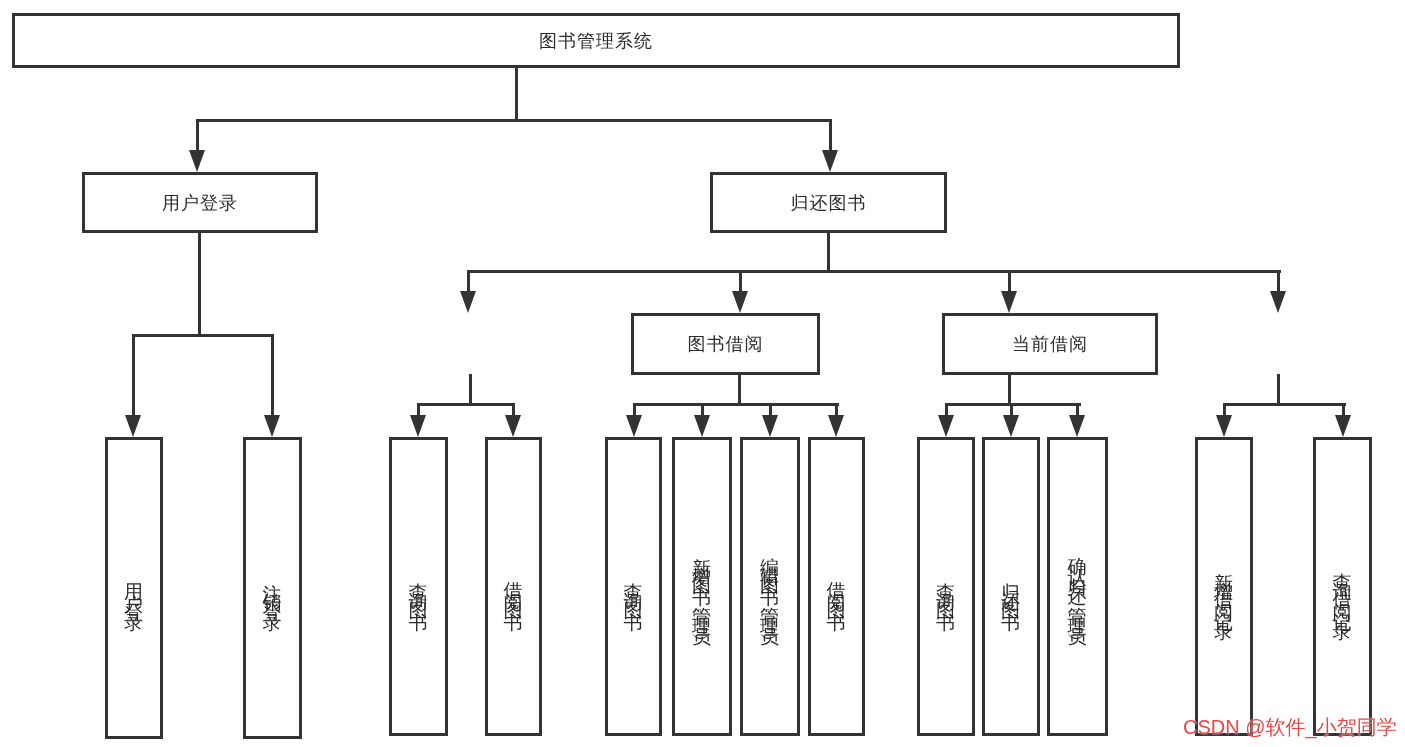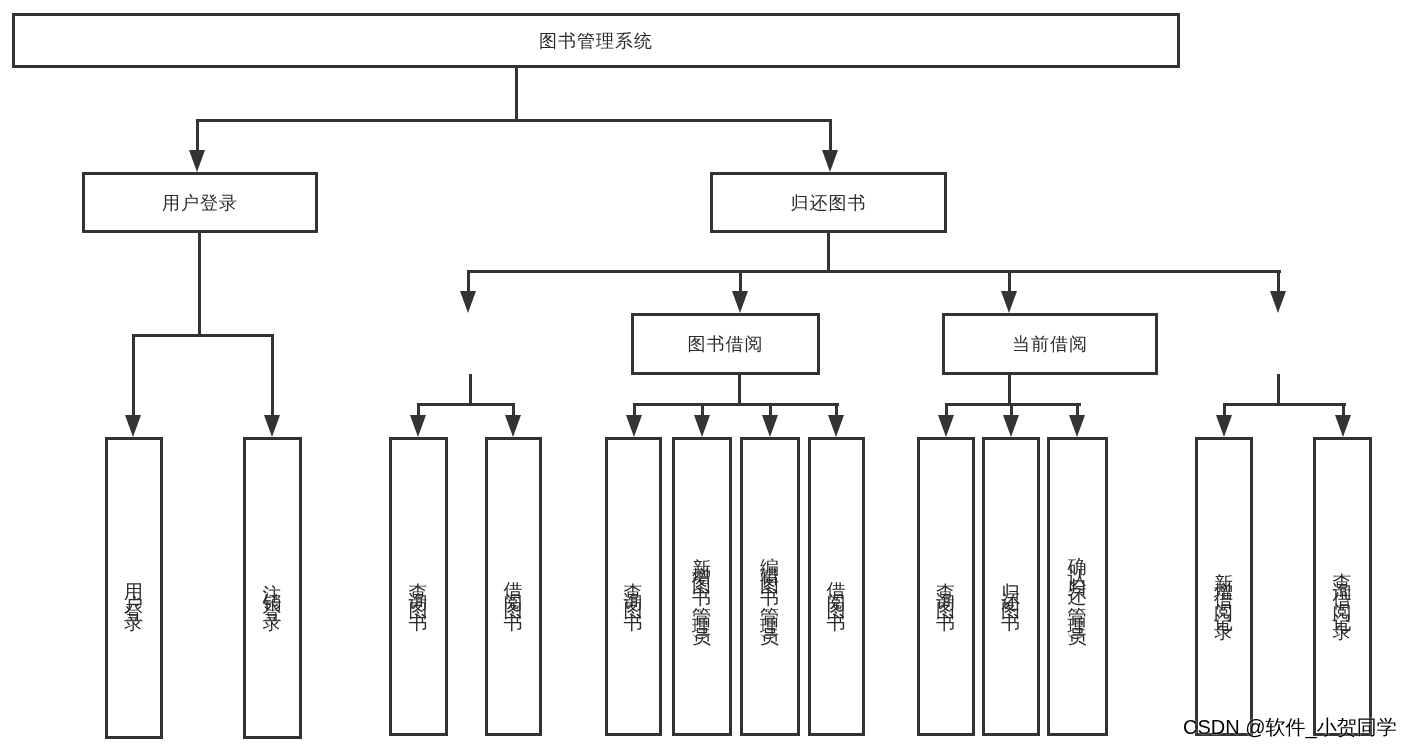--- a/index.html
+++ b/index.html
@@ -64,21 +64,21 @@
     height: 0;
     border-left: 8px solid transparent;
     border-right: 8px solid transparent;
     border-top: 22px solid #333333;
   }
   #watermark {
     position: absolute;
     left: 1183px;
     top: 714px;
     font-size: 20px;
-    color: #000000;
+    color: #ef4444;
     text-shadow: 0 0 2px #ffffff;
     z-index: 10;
     white-space: nowrap;
   }
 </style>
 </head>
 <body>
 
 <div id="canvas">
 

